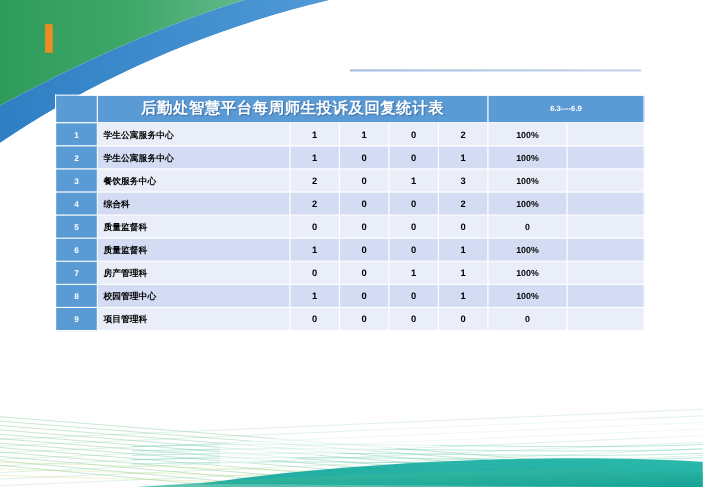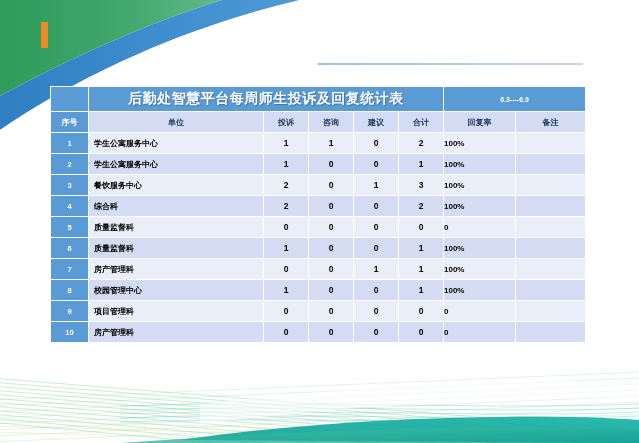--- a/index.html
+++ b/index.html
@@ -72,21 +72,21 @@
     text-align:center;
   }
   .d-unit{
     color:#000000;font-size:8px;font-weight:bold;
     padding-left:5px;text-align:left;
   }
   .d-num{
     color:#000000;font-size:8.5px;font-weight:bold;text-align:center;
   }
   .d-rate{
-    color:#000000;font-size:8px;font-weight:bold;text-align:left;
+    color:#000000;font-size:8px;font-weight:bold;text-align:center;
   }
   .d-note{}
   .row-a td{background:#EAEEF8;}
   .row-b td{background:#D3DCF2;}
   .row-a td.d-no,.row-b td.d-no{background:#5B9BD5;}
 </style>
 </head>
 <body>
 
 <div class="slide">
@@ -180,30 +180,20 @@
           <col class="c-rate">
           <col class="c-note">
       </colgroup>
       <tbody>
         <tr class="title-row">
           <td class="t-blank"></td>
           <td class="t-main" colspan="5">后勤处智慧平台每周师生投诉及回复统计表</td>
           <td class="t-date" colspan="2">6.3----6.9</td>
         </tr>
 
-        <tr class="head-row">
-          <td class="h-no">序号</td>
-          <td class="h-cell">单位</td>
-          <td class="h-cell">投诉</td>
-          <td class="h-cell">咨询</td>
-          <td class="h-cell">建议</td>
-          <td class="h-cell">合计</td>
-          <td class="h-cell">回复率</td>
-          <td class="h-cell">备注</td>
-        </tr>
 
         <tr class="data-row row-a">
           <td class="d-no">1</td>
           <td class="d-unit">学生公寓服务中心</td>
           <td class="d-num">1</td>
           <td class="d-num">1</td>
           <td class="d-num">0</td>
           <td class="d-num">2</td>
           <td class="d-rate">100%</td>
           <td class="d-note"></td>
@@ -274,30 +264,20 @@
           <td class="d-num">1</td>
           <td class="d-num">0</td>
           <td class="d-num">0</td>
           <td class="d-num">1</td>
           <td class="d-rate">100%</td>
           <td class="d-note"></td>
         </tr>
         <tr class="data-row row-a">
           <td class="d-no">9</td>
           <td class="d-unit">项目管理科</td>
-          <td class="d-num">0</td>
-          <td class="d-num">0</td>
-          <td class="d-num">0</td>
-          <td class="d-num">0</td>
-          <td class="d-rate">0</td>
-          <td class="d-note"></td>
-        </tr>
-        <tr class="data-row row-b">
-          <td class="d-no">10</td>
-          <td class="d-unit">房产管理科</td>
           <td class="d-num">0</td>
           <td class="d-num">0</td>
           <td class="d-num">0</td>
           <td class="d-num">0</td>
           <td class="d-rate">0</td>
           <td class="d-note"></td>
         </tr>
       </tbody>
     </table>
   </div>

